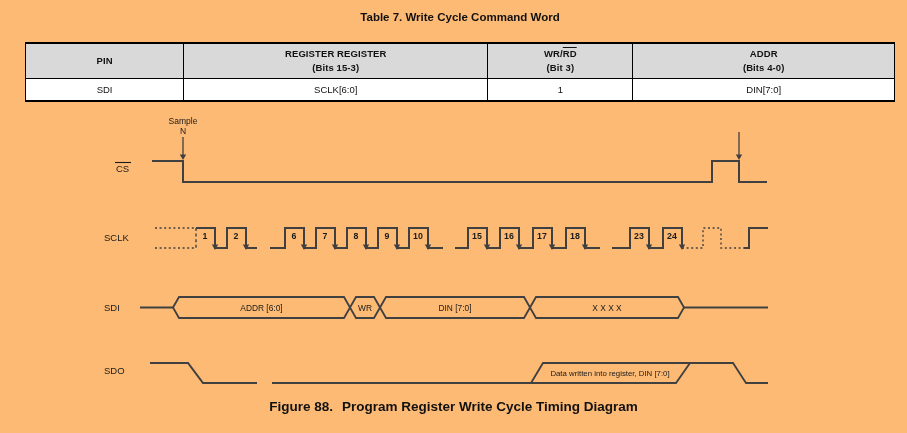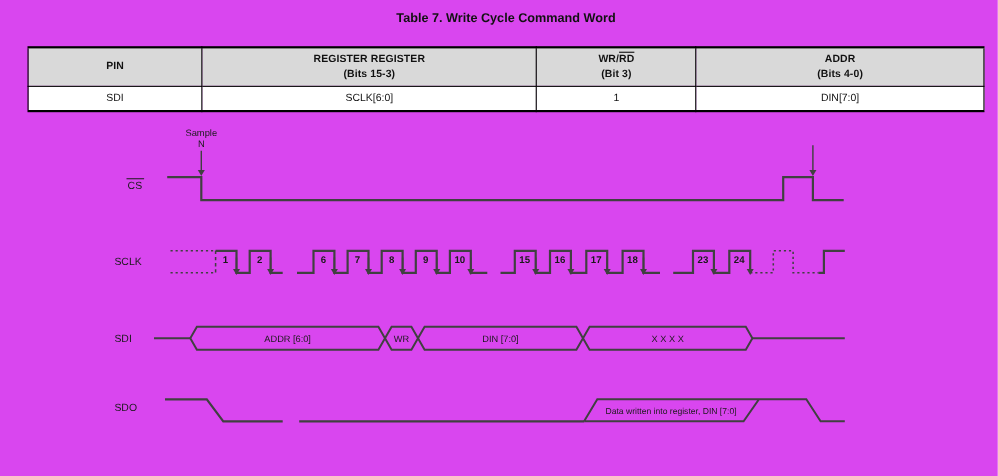--- a/index.html
+++ b/index.html
@@ -1,21 +1,21 @@
 <!DOCTYPE html>
 <html><head>
 <meta charset="utf-8">
 <style>
   * { margin:0; padding:0; box-sizing:border-box; }
   html,body { background:#ffffff; }
   body {
     width:907px; height:433px; position:relative; overflow:hidden;
     font-family:"Liberation Sans", sans-serif;
   }
-  .page { position:absolute; inset:0; background:#d946ef; }
+  .page { position:absolute; inset:0; background:#fdba74; }
 
   .table-title {
     position:absolute; top:11px; left:25px; width:870px;
     text-align:center; font-size:11.5px; font-weight:bold; color:#111;
   }
 
   table.cmd {
     position:absolute; top:42px; left:25px; width:870px;
     border-collapse:collapse; table-layout:fixed;
     border-top:2.5px solid #000; border-bottom:2.5px solid #000;
@@ -159,14 +159,17 @@
         <path d="M530 307.5 L536 297 H678 L684 307.5 L678 318 H536 Z" fill="none" stroke="#404040" stroke-width="1.8" stroke-linejoin="miter"></path>
         <text x="607" y="310.8" text-anchor="middle" font-size="8.4" fill="#44506e" font-family="&quot;Liberation Sans&quot;,sans-serif">X X X X</text>
         <path d="M684 307.5 H768" fill="none" stroke="#404040" stroke-width="2" stroke-linejoin="miter"></path>
         <path d="M150 363 H188 L203 383 H257" fill="none" stroke="#404040" stroke-width="2" stroke-linejoin="miter"></path>
         <path d="M272 383 H531" fill="none" stroke="#404040" stroke-width="2" stroke-linejoin="miter"></path>
         <path d="M531 383 L543 363 H690 M531 383 H676 L690 363 H733 L746 383 H768" fill="none" stroke="#404040" stroke-width="1.8" stroke-linejoin="miter"></path>
         <text x="610" y="376" text-anchor="middle" font-size="7.8" fill="#1a1a1a" font-family="&quot;Liberation Sans&quot;,sans-serif">Data written into register, DIN [7:0]</text>
       </g>
   </svg>
 
+  <div class="figure-caption">
+    <span>Figure 88.</span><span class="cap-main">Program Register Write Cycle Timing Diagram</span>
+  </div>
 
 </div>
 
 </body></html>

